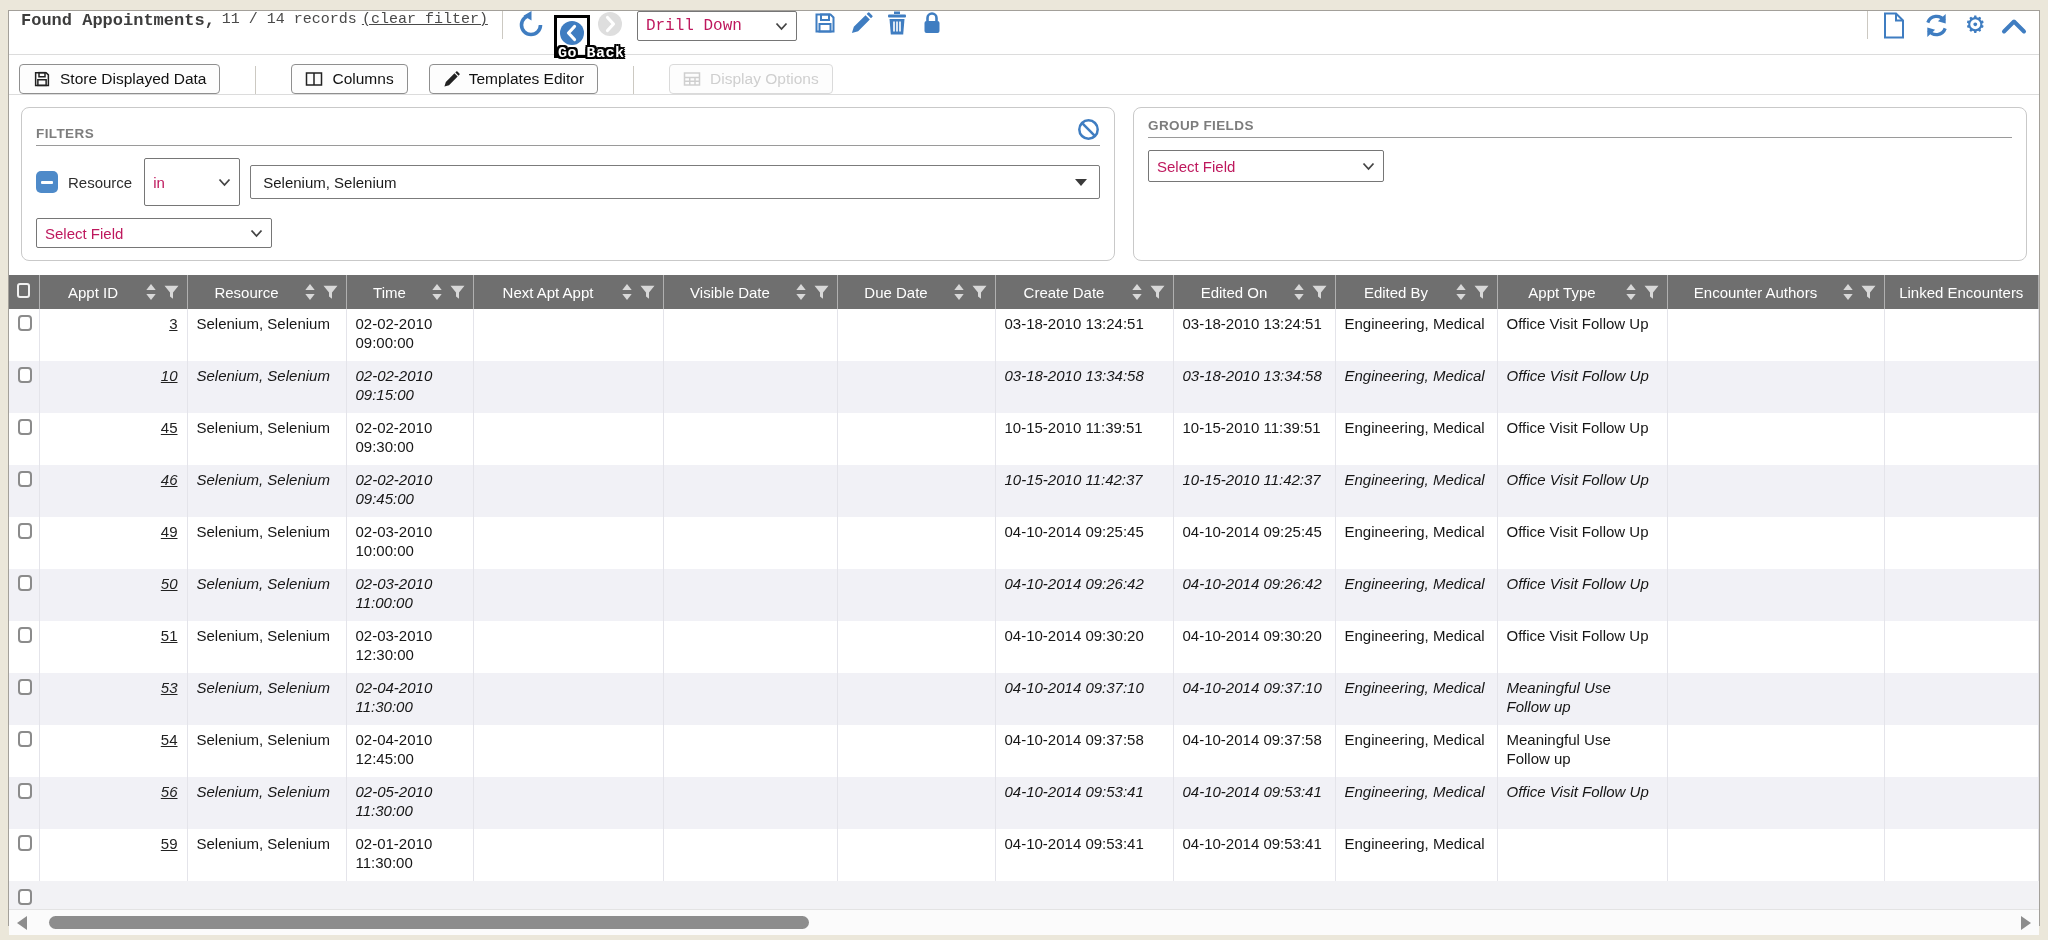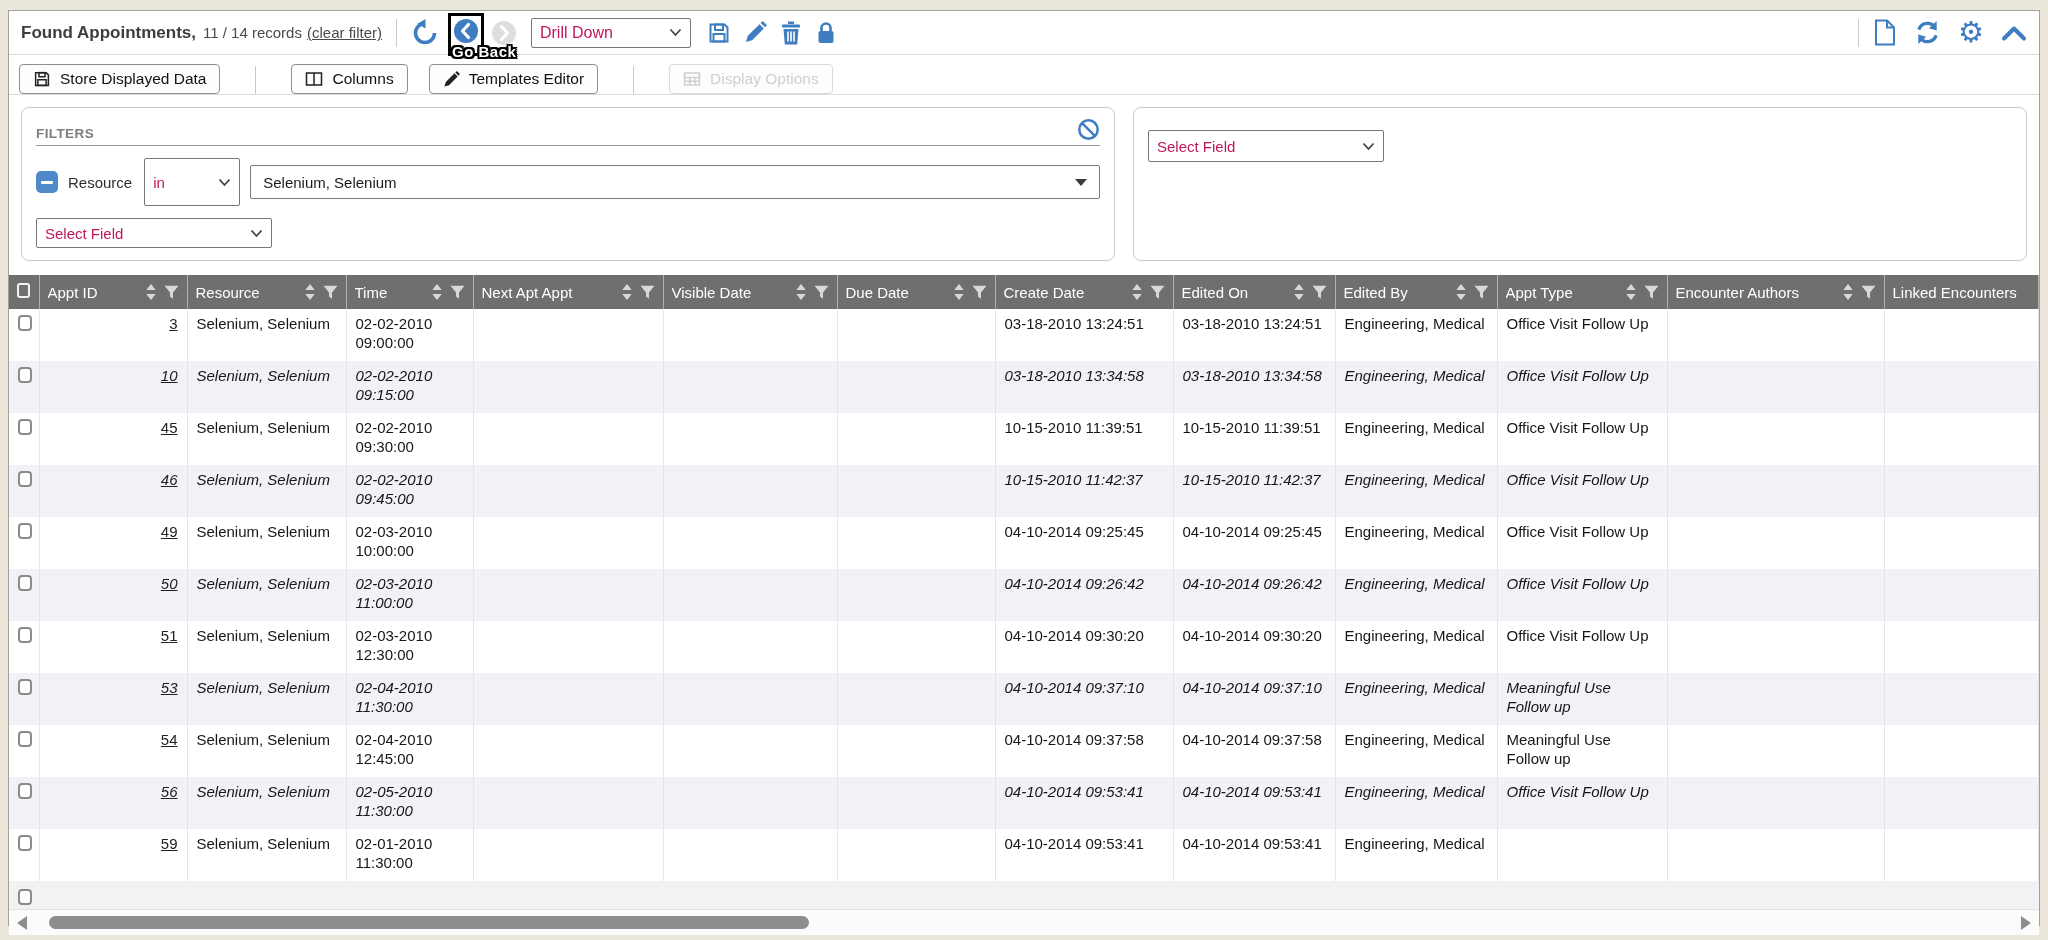--- a/index.html
+++ b/index.html
@@ -3,22 +3,22 @@
 <meta charset="utf-8">
 <style>
   * { margin:0; padding:0; box-sizing:border-box; }
   html,body { width:2048px; height:940px; overflow:hidden; }
   body { background:#ebe7da; font-family:"Liberation Sans","DejaVu Sans",sans-serif; color:#1a1a1a; }
 
   .panel { position:absolute; left:8px; top:10px; width:2032px; height:916px;
            background:#fff; border:1px solid #a3a09a; display:flex; flex-direction:column; }
 
   
-  .tb1 { height:44px; flex:0 0 44px; display:flex; align-items:center; padding:0 12px;
-         border-bottom:1px solid #dcdcdc; position:relative; z-index:5; }
+  .tb1 { height:44px; flex:0 0 44px; display:flex; align-items:flex-start; padding:0 12px;
+         border-bottom:1px solid #dcdcdc; position:relative; z-index:5;font-family:Liberation Mono, monospace; }
   .title { font-size:17px; font-weight:bold; color:#3d3d3d; }
   .records { font-size:15px; color:#4a4a4a; margin-left:7px; }
   .clear-filter { font-size:15px; color:#4a4a4a; text-decoration:underline; margin-left:5px; cursor:pointer; }
   .vsep { width:1px; height:28px; background:#ccc9c2; margin:0 14px; flex:0 0 1px; }
   .icon-btn { display:inline-flex; align-items:center; justify-content:center; cursor:pointer; }
   .back-wrap { position:relative; display:inline-flex; margin:0 1px; }
   .back-box { display:inline-flex; border:3px solid #000; padding:2px 2px 9px 2px; margin-top:4px; background:transparent; }
   .tooltip { position:absolute; top:34px; left:4px; white-space:nowrap; font-size:15px; font-weight:bold;
              color:#fff; z-index:9; letter-spacing:.5px;
              text-shadow:2px 0 0 #000,-2px 0 0 #000,0 2px 0 #000,0 -2px 0 #000,
@@ -53,21 +53,21 @@
   .op { width:96px; height:48px; }
   .combo { flex:1; height:34px; border:1px solid #7b7b7b; border-radius:2px; display:flex;
            align-items:center; justify-content:space-between; padding:0 12px; font-size:15px; cursor:pointer; }
   .tri { width:0; height:0; border-left:6px solid transparent; border-right:6px solid transparent;
          border-top:7px solid #3a3a3a; }
   .sf { width:236px; height:30px; margin-top:12px; }
   .gf { width:236px; height:32px; margin-top:12px; }
 
   
   table.grid { width:100%; border-collapse:collapse; table-layout:fixed; flex:0 0 auto; }
-  .grid th { background:#6f6f6f; color:#fff; font-weight:400; font-size:15px; text-align:left;
+  .grid th { background:#6f6f6f; color:#fff; font-weight:400; font-size:15px; text-align:center;
              height:34px; padding:0 8px; border-right:1px solid rgba(255,255,255,.45); cursor:pointer; }
   .th-inner { display:flex; align-items:center; gap:7px; }
   .th-label { flex:1; white-space:nowrap; overflow:hidden; }
   .th-controls { display:flex; align-items:center; gap:8px; flex:0 0 auto; }
   .grid td { font-size:15px; color:#161616; padding:6px 9px 4px; border-right:1px solid #e4e4ea;
              vertical-align:top; line-height:1.25; overflow:hidden; }
   .grid tbody tr { height:52px; background:#fff; }
   .grid tbody tr.stripe { background:#f1f1f6;font-style:italic; }
   td[data-key="time"] { white-space:pre-line; }
   .id-cell { text-align:right; }
@@ -250,20 +250,23 @@
         </div>
       </div>
       <div class="select sf">
         <span>Select Field</span>
         <svg width="13" height="9" viewBox="0 0 13 9">
             <path d="M1.5 1.5 L6.5 7 L11.5 1.5" fill="none" stroke="#444" stroke-width="1.8"></path>
           </svg>
       </div>
     </div>
     <div class="gpanel">
+      <div class="fhead">
+        <span class="flabel">GROUP FIELDS</span>
+      </div>
       <div class="select gf">
         <span>Select Field</span>
         <svg width="13" height="9" viewBox="0 0 13 9">
             <path d="M1.5 1.5 L6.5 7 L11.5 1.5" fill="none" stroke="#444" stroke-width="1.8"></path>
           </svg>
       </div>
     </div>
   </div>
 
   <table class="grid">

